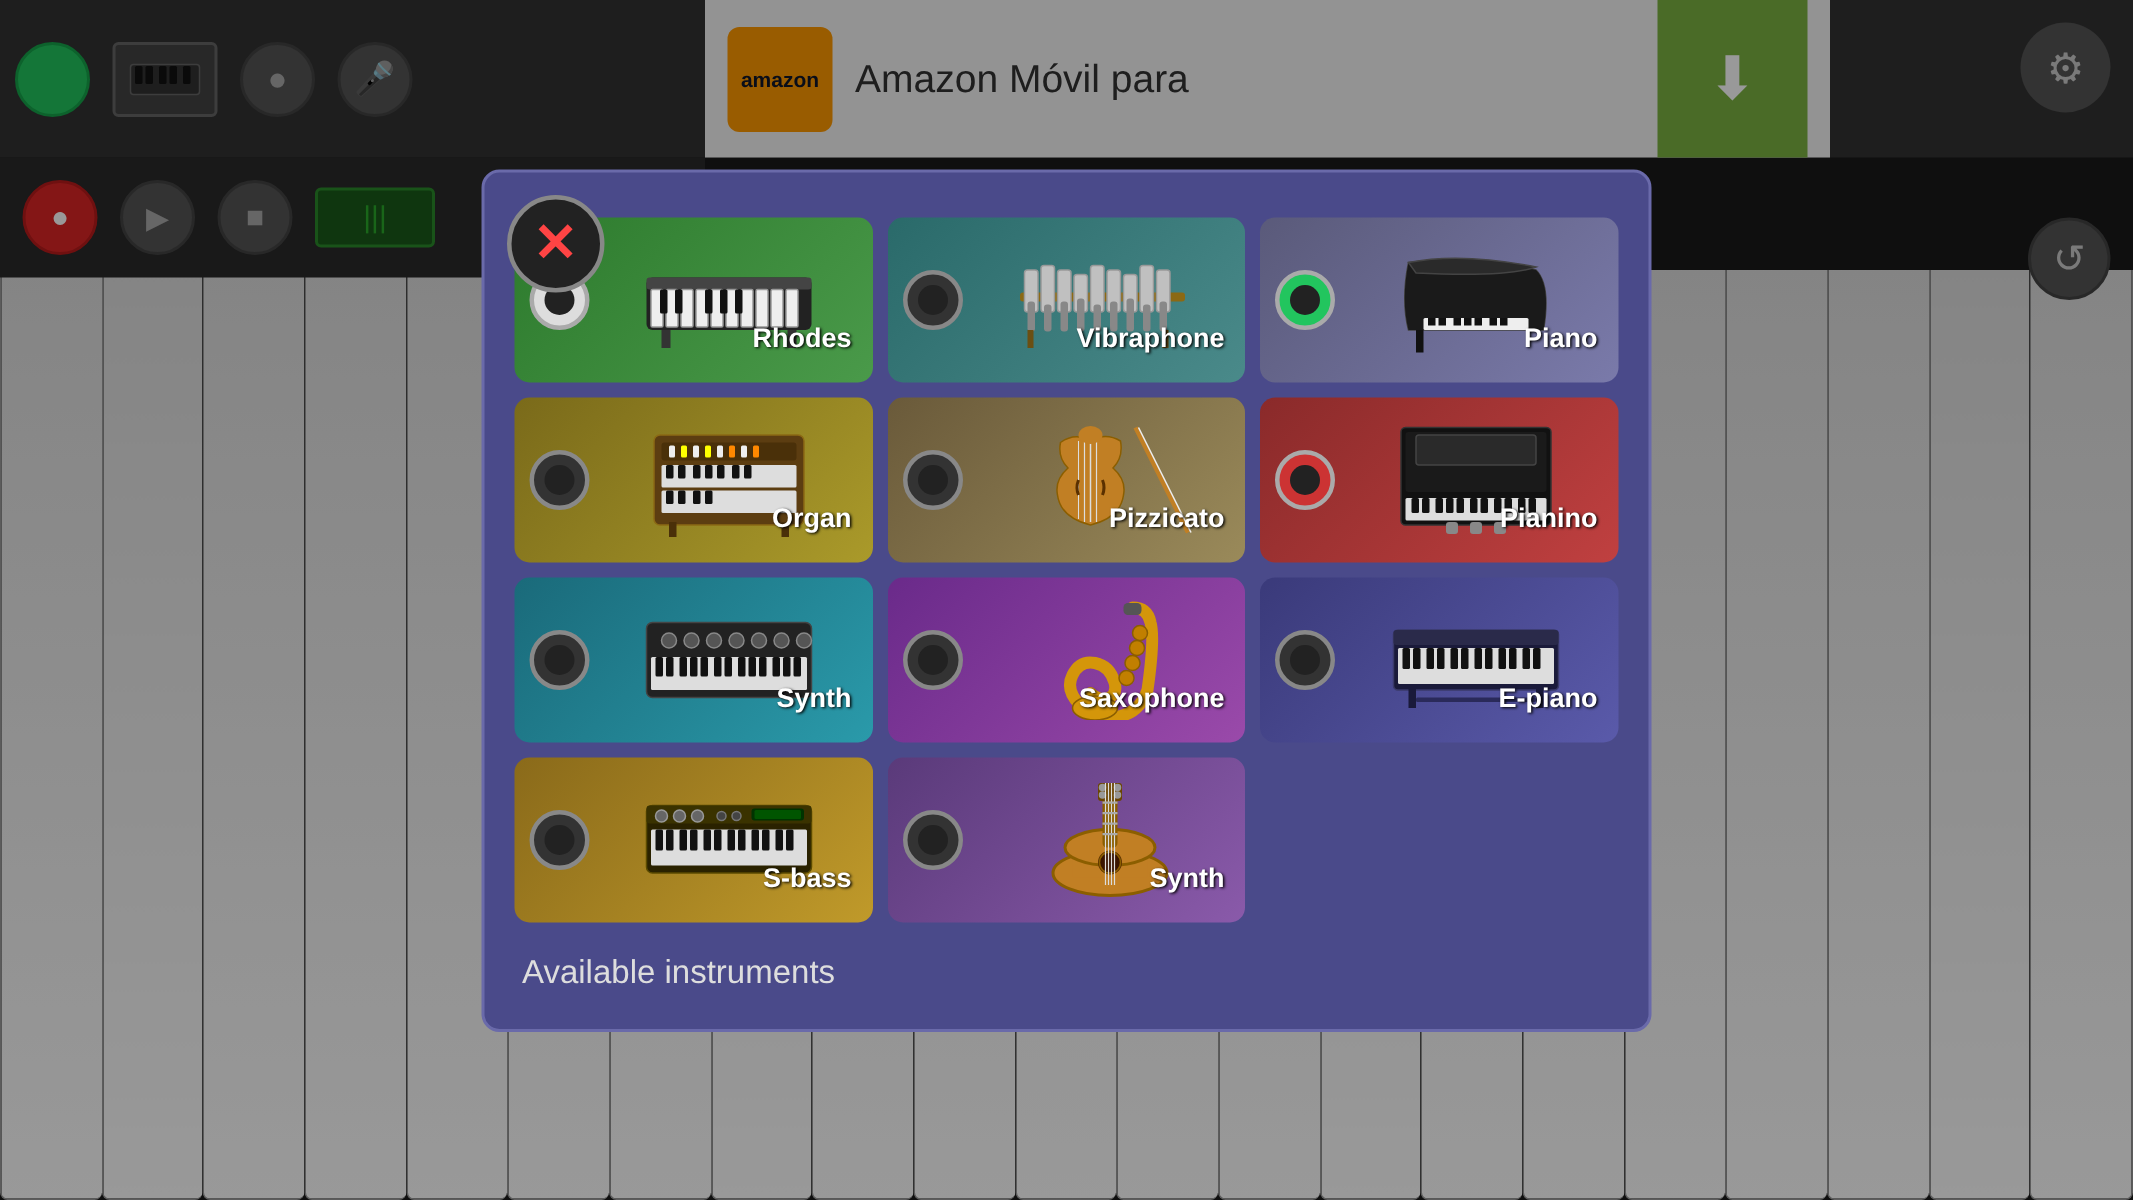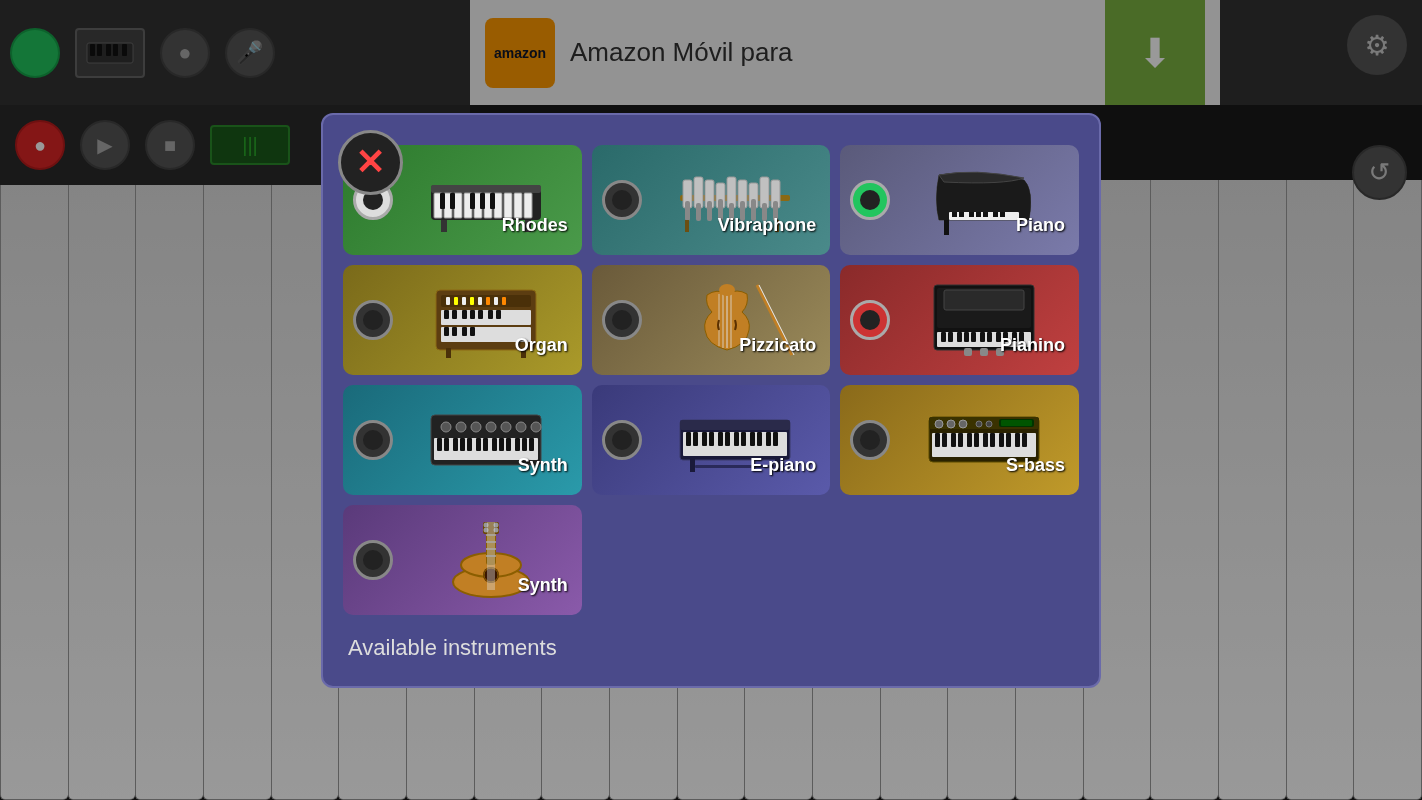--- a/index.html
+++ b/index.html
@@ -618,20 +618,41 @@
             <rect x="73" y="33" width="5" height="13" rx="1" fill="#111"></rect>
             <rect x="80" y="33" width="5" height="13" rx="1" fill="#111"></rect>
             <rect x="89" y="33" width="5" height="13" rx="1" fill="#111"></rect>
             <rect x="96" y="33" width="5" height="13" rx="1" fill="#111"></rect>
             <rect x="103" y="33" width="5" height="13" rx="1" fill="#111"></rect>
           </svg>
           <span class="instrument-label">Synth</span>
         </div>
       </div>
 
+      <div class="instrument-card card-saxophone">
+        <div class="radio-btn">
+          <div class="radio-inner"></div>
+        </div>
+        <div class="instrument-image">
+          <svg viewBox="0 0 120 80" width="120" height="80">
+
+            <path d="M80,5 Q90,5 92,15 Q95,25 90,60 Q85,75 70,78 Q55,80 45,70 Q35,60 40,50 Q45,40 55,42 Q65,44 68,55 Q70,62 65,65 Q58,68 52,62" stroke="#d4960a" stroke-width="8" fill="none" stroke-linecap="round"></path>
+
+            <circle cx="85" cy="22" r="5" fill="#c17f00" stroke="#8B5E00"></circle>
+            <circle cx="83" cy="32" r="5" fill="#c17f00" stroke="#8B5E00"></circle>
+            <circle cx="80" cy="42" r="5" fill="#c17f00" stroke="#8B5E00"></circle>
+            <circle cx="76" cy="52" r="5" fill="#c17f00" stroke="#8B5E00"></circle>
+
+            <rect x="74" y="2" width="12" height="8" rx="3" fill="#555"></rect>
+
+            <ellipse cx="55" cy="72" rx="15" ry="8" fill="#d4960a" stroke="#8B5E00"></ellipse>
+          </svg>
+          <span class="instrument-label">Saxophone</span>
+        </div>
+      </div>
 
       <div class="instrument-card card-epiano">
         <div class="radio-btn">
           <div class="radio-inner"></div>
         </div>
         <div class="instrument-image">
           <svg viewBox="0 0 120 70" width="120" height="70">
 
             <rect x="5" y="15" width="110" height="40" rx="3" fill="#1a1a3a" stroke="#3a3a6a"></rect>
             <rect x="5" y="15" width="110" height="10" rx="2" fill="#2a2a4a"></rect>

